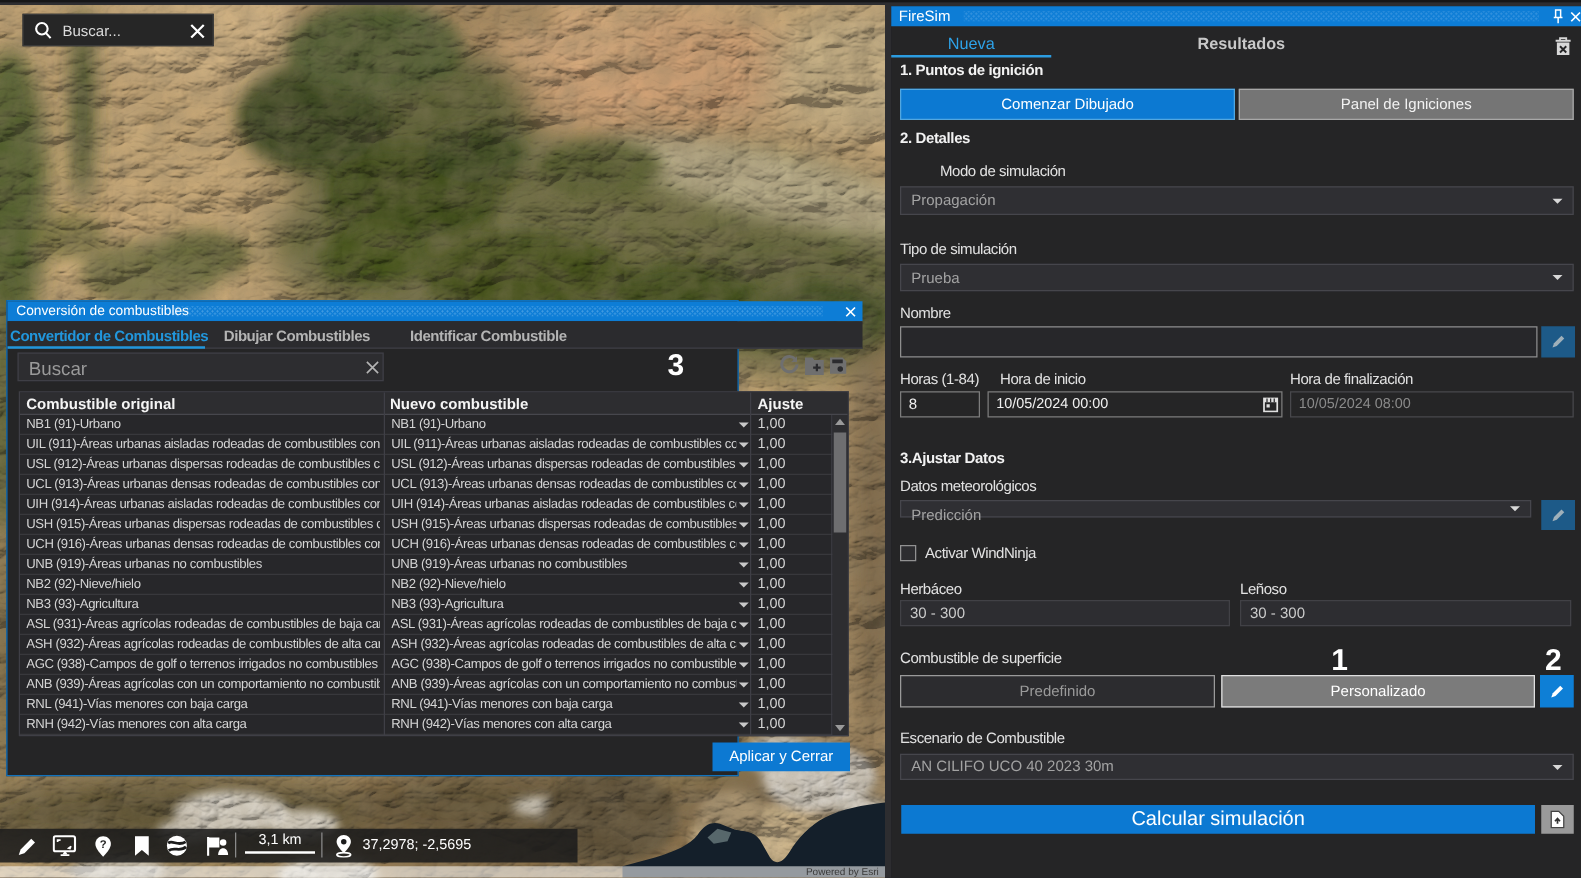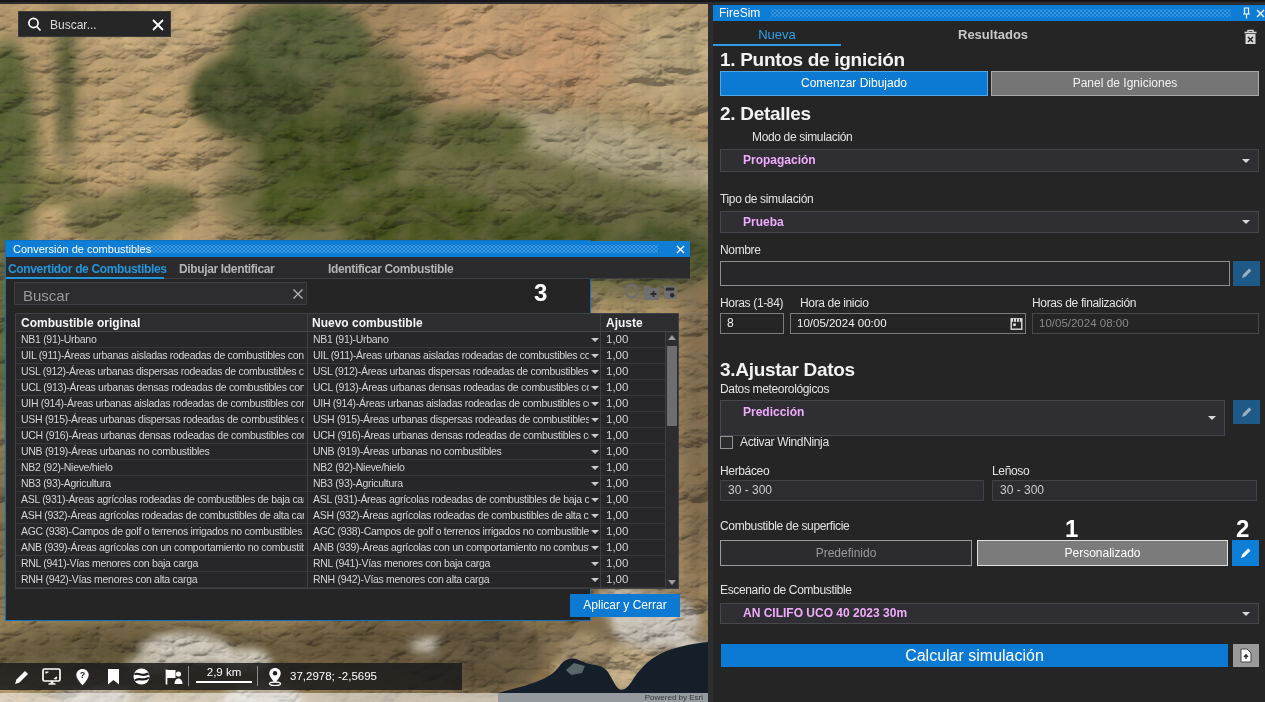--- a/index.html
+++ b/index.html
@@ -1,22 +1,22 @@
 <!DOCTYPE html>
 <html><head>
 <meta charset="utf-8">
 <style>
   * { margin:0; padding:0; box-sizing:border-box; }
   html,body { width:1265px; height:702px; overflow:hidden; background:#252526;
     font-family:"Liberation Sans", sans-serif; }
   .abs { position:absolute; }
   .lbl { position:absolute; color:#e2e2e2; font-size:12px; letter-spacing:-0.35px; }
-  .hdr { position:absolute; color:#f2f2f2; font-size:19px; font-weight:bold; letter-spacing:-0.3px; }
-  .dd { position:absolute; background:#2f2f33; border:1px solid #46464c; color:#f0abfc;
-        font-size:12px; line-height:21px; padding-left:22px;font-weight:bold; }
+  .hdr { position:absolute; color:#f2f2f2; font-size:12px; font-weight:bold; letter-spacing:-0.3px; }
+  .dd { position:absolute; background:#2f2f33; border:1px solid #46464c; color:#a3a3a3;
+        font-size:12px; line-height:21px; padding-left:8px; }
   .caret { position:absolute; right:8px; top:50%; margin-top:-2px; width:0; height:0;
         border-left:4px solid transparent; border-right:4px solid transparent;
         border-top:4px solid #d8d8d8; }
   .annot { position:absolute; color:#ffffff; font-size:24px; font-weight:600; }
   .trow { left:0; width:662px; border-bottom:1px solid #38383c; }
   .trow .c1 { position:absolute; left:5px; top:1px; width:283px; color:#d4d4d4; font-size:10.5px; letter-spacing:-0.3px;
               white-space:nowrap; overflow:hidden; }
   .trow .c2 { position:absolute; left:297px; top:1px; width:276px; color:#d4d4d4; font-size:10.5px; letter-spacing:-0.3px;
               white-space:nowrap; overflow:hidden; }
   .trow .rcaret { position:absolute; left:575px; top:6px; width:0; height:0;
@@ -157,21 +157,21 @@
     <path d="M1.5 6.5 C5 3.5 9 9.5 15.5 5.5" fill="none" stroke="#1c1c1c" stroke-width="2.2"></path>
     <path d="M2 12.5 C6 9 11 14 15.8 9.5" fill="none" stroke="#1c1c1c" stroke-width="2.2"></path>
   </svg>
   <svg class="abs" style="left:165px;top:5px" width="18" height="17" viewBox="0 0 18 17">
     <path d="M1.5 1.5 v15" stroke="#ffffff" stroke-width="1.7"></path>
     <path d="M1.5 2 h9 v8 h-9 z" fill="#ffffff"></path>
     <circle cx="13.5" cy="6" r="2.6" fill="#ffffff"></circle>
     <path d="M9.5 16 C9.5 12.5 11.3 10.5 13.5 10.5 C15.7 10.5 17.5 12.5 17.5 16 Z" fill="#ffffff"></path>
   </svg>
   <div class="abs" style="left:188px;top:3px;width:1px;height:20px;background:#8a8a8a;"></div>
-  <span class="abs" style="left:196px;top:3px;width:56px;text-align:center;color:#ffffff;font-size:11.5px;">2,9 km</span>
+  <span class="abs" style="left:196px;top:3px;width:56px;text-align:center;color:#ffffff;font-size:11.5px;">3,1 km</span>
   <div class="abs" style="left:196px;top:18px;width:56px;height:1.5px;background:#ffffff;"></div>
   <div class="abs" style="left:257px;top:3px;width:1px;height:20px;background:#8a8a8a;"></div>
   <svg class="abs" style="left:267px;top:4px" width="16" height="19" viewBox="0 0 16 19">
     <path d="M8 1 C4.7 1 2.3 3.4 2.3 6.4 C2.3 9 4.7 12.2 8 15.5 C11.3 12.2 13.7 9 13.7 6.4 C13.7 3.4 11.3 1 8 1 Z" fill="#ffffff"></path>
     <circle cx="8" cy="6.3" r="2.2" fill="#1c1c1c"></circle>
     <ellipse cx="8" cy="16.8" rx="5.5" ry="1.8" fill="none" stroke="#ffffff" stroke-width="1.4"></ellipse>
   </svg>
   <span class="abs" style="left:290px;top:7px;color:#ffffff;font-size:11.5px;">37,2978; -2,5695</span>
 </div>
 
@@ -187,21 +187,21 @@
       background-image:radial-gradient(rgba(220,240,255,.8) .7px, transparent 1.1px),radial-gradient(rgba(220,240,255,.8) .7px, transparent 1.1px);
       background-size:4px 4px; background-position:0 0,2px 2px;"></div>
     <svg class="abs" style="left:670px;top:4px" width="9" height="9" viewBox="0 0 9 9">
       <path d="M1 1 L8 8 M8 1 L1 8" stroke="#ffffff" stroke-width="1.4"></path>
     </svg>
   </div>
 
   <div class="abs" style="left:0;top:16px;width:684px;height:22px;background:#2b2b2e;border-bottom:1px solid #3f3f46;"></div>
   <div class="abs" style="left:2px;top:21px;color:#2196dc;font-size:12px;font-weight:bold;letter-spacing:-0.35px;">Convertidor de Combustibles</div>
   <div class="abs" style="left:0;top:36px;width:158px;height:2px;background:#2196dc;"></div>
-  <div class="abs" style="left:173px;top:21px;color:#b4b4b4;font-size:12px;font-weight:bold;letter-spacing:-0.35px;">Dibujar Identificar</div>
+  <div class="abs" style="left:173px;top:21px;color:#b4b4b4;font-size:12px;font-weight:bold;letter-spacing:-0.35px;">Dibujar Combustibles</div>
   <div class="abs" style="left:322px;top:21px;color:#b4b4b4;font-size:12px;font-weight:bold;letter-spacing:-0.35px;">Identificar Combustible</div>
 
   <div class="abs" style="left:8px;top:41px;width:293px;height:23px;background:#2d2d30;border:1px solid #3f3f46;">
     <span class="abs" style="left:8px;top:4px;color:#9a9a9a;font-size:15px;">Buscar</span>
     <svg class="abs" style="left:277px;top:5px" width="12" height="12" viewBox="0 0 12 12">
       <path d="M1.5 1.5 L10.5 10.5 M10.5 1.5 L1.5 10.5" stroke="#b4b4b4" stroke-width="1.3"></path>
     </svg>
   </div>
   <div class="abs" style="left:528px;top:38px;color:#ffffff;font-size:24px;font-weight:600;">3</div>
 
@@ -374,38 +374,38 @@
   <div class="dd" style="left:7px;top:206px;width:539px;height:22px;line-height:20px;">Prueba<i class="caret"></i></div>
   <div class="lbl" style="left:7px;top:238px;">Nombre</div>
   <div class="abs" style="left:7px;top:256px;width:510px;height:25px;background:#27272a;border:1px solid #8e8e8e;"></div>
   <div class="abs" style="left:520px;top:256px;width:27px;height:25px;background:#1d5a88;">
     <svg class="abs" style="left:7px;top:6px" width="13" height="13" viewBox="0 0 13 13">
       <path d="M2 11 l1.2-3.4 6-6 2.2 2.2 -6 6 z" fill="#9fb0ba"></path>
     </svg>
   </div>
   <div class="lbl" style="left:7px;top:291px;">Horas (1-84)</div>
   <div class="lbl" style="left:87px;top:291px;">Hora de inicio</div>
-  <div class="lbl" style="left:319px;top:291px;">Horas de finalización</div>
+  <div class="lbl" style="left:319px;top:291px;">Hora de finalización</div>
   <div class="abs" style="left:7px;top:308px;width:64px;height:21px;background:#252526;border:1px solid #7c7c7c;
        color:#f0f0f0;font-size:12px;line-height:19px;padding-left:6px;">8</div>
   <div class="abs" style="left:77px;top:308px;width:236px;height:21px;background:#252526;border:1px solid #7c7c7c;
        color:#f0f0f0;font-size:11.5px;line-height:19px;padding-left:6px;">10/05/2024 00:00
     <svg class="abs" style="right:2px;top:3px" width="13" height="13" viewBox="0 0 13 13">
       <rect x="1.2" y="1.8" width="10.6" height="10.4" fill="none" stroke="#e0e0e0" stroke-width="1.4"></rect>
       <rect x="1.2" y="1.8" width="10.6" height="3" fill="#e0e0e0"></rect>
       <path d="M3.6 1.8 v3 M6.5 1.8 v3 M9.4 1.8 v3" stroke="#2a2a2c" stroke-width="1"></path>
       <rect x="3.2" y="6.4" width="2.6" height="2.6" fill="#e0e0e0"></rect>
     </svg>
   </div>
   <div class="abs" style="left:319px;top:308px;width:227px;height:21px;background:#252526;border:1px solid #48484c;
        color:#8a8a8a;font-size:11.5px;line-height:19px;padding-left:6px;">10/05/2024 08:00</div>
 
   <div class="hdr" style="left:7px;top:354px;">3.Ajustar Datos</div>
   <div class="lbl" style="left:7px;top:377px;">Datos meteorológicos</div>
-  <div class="dd" style="left:7px;top:395px;width:505px;height:36px;line-height:22px;">Predicción<i class="caret"></i></div>
+  <div class="dd" style="left:7px;top:395px;width:505px;height:14px;line-height:22px;">Predicción<i class="caret"></i></div>
   <div class="abs" style="left:520px;top:395px;width:27px;height:24px;background:#1d5a88;">
     <svg class="abs" style="left:7px;top:6px" width="13" height="13" viewBox="0 0 13 13">
       <path d="M2 11 l1.2-3.4 6-6 2.2 2.2 -6 6 z" fill="#9fb0ba"></path>
     </svg>
   </div>
   <div class="abs" style="left:7px;top:431px;width:13px;height:13px;background:#2d2d30;border:1px solid #919191;"></div>
   <div class="lbl" style="left:27px;top:430px;">Activar WindNinja</div>
   <div class="lbl" style="left:7px;top:459px;">Herbáceo</div>
   <div class="lbl" style="left:279px;top:459px;">Leñoso</div>
   <div class="abs" style="left:7px;top:475px;width:264px;height:21px;background:#2d2d31;border:1px solid #414146;

